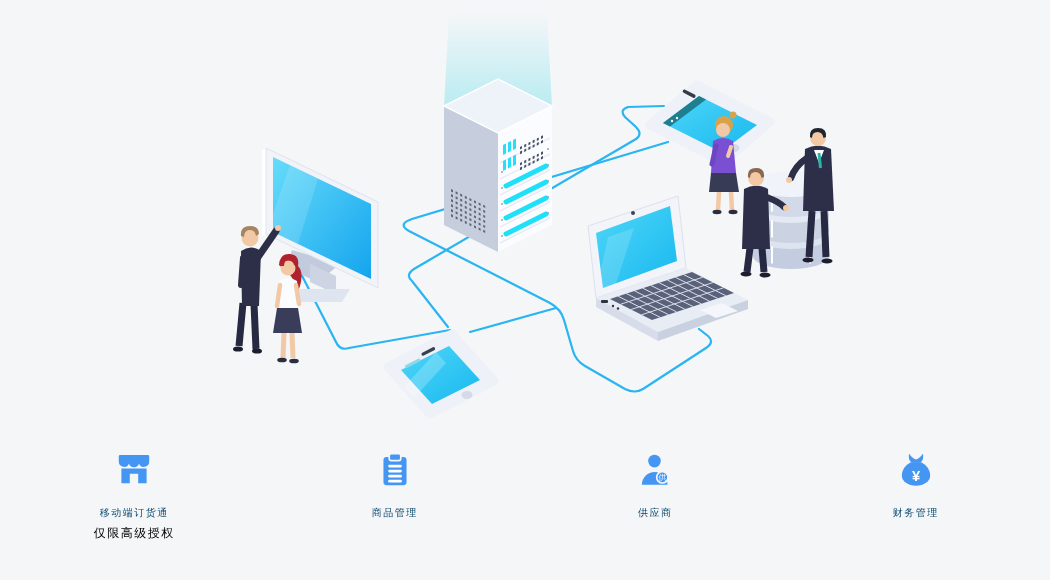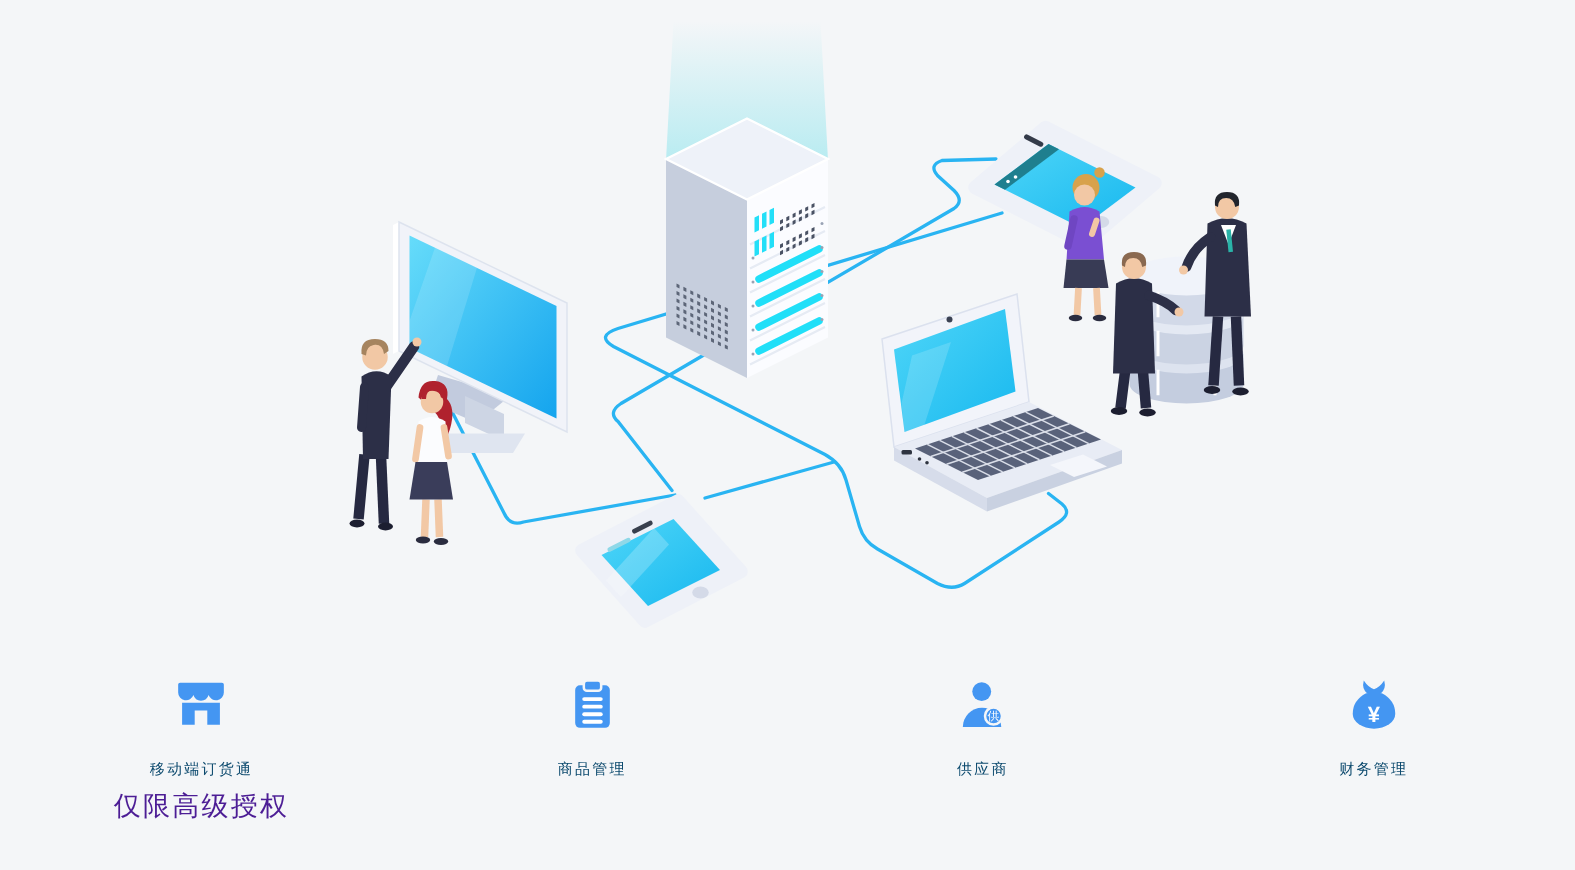--- a/index.html
+++ b/index.html
@@ -3,21 +3,21 @@
 <meta charset="utf-8">
 <style>
   html,body{margin:0;padding:0;}
   body{font-family:"Liberation Sans","DejaVu Sans",sans-serif;}
   .stage{position:relative;width:1050px;height:580px;background:#f4f6f8;overflow:hidden;}
   .illus{position:absolute;left:0;top:0;}
   .features{position:absolute;left:0;top:449px;right:0;display:flex;padding:0 4px;}
   .feature{flex:1;display:flex;flex-direction:column;align-items:center;min-width:0;}
   .ficon{width:42px;height:42px;}
   .flabel{margin-top:15px;font-size:10px;color:#0c4a6e;letter-spacing:1.5px;white-space:nowrap;}
-  .fsub{margin-top:5px;font-size:18px;color:#4c1d95;letter-spacing:1.5px;white-space:nowrap;}
+  .fsub{margin-top:5px;font-size:12px;color:#000000;letter-spacing:1.5px;white-space:nowrap;}
 </style>
 </head>
 <body>
 
 <div class="stage">
 
   <svg class="illus" width="1050" height="448" viewBox="0 0 1050 448">
     <defs>
       <linearGradient id="glowG" x1="0" y1="0" x2="0" y2="1">
         <stop offset="0" stop-color="#aeeaf0" stop-opacity="0"></stop>

